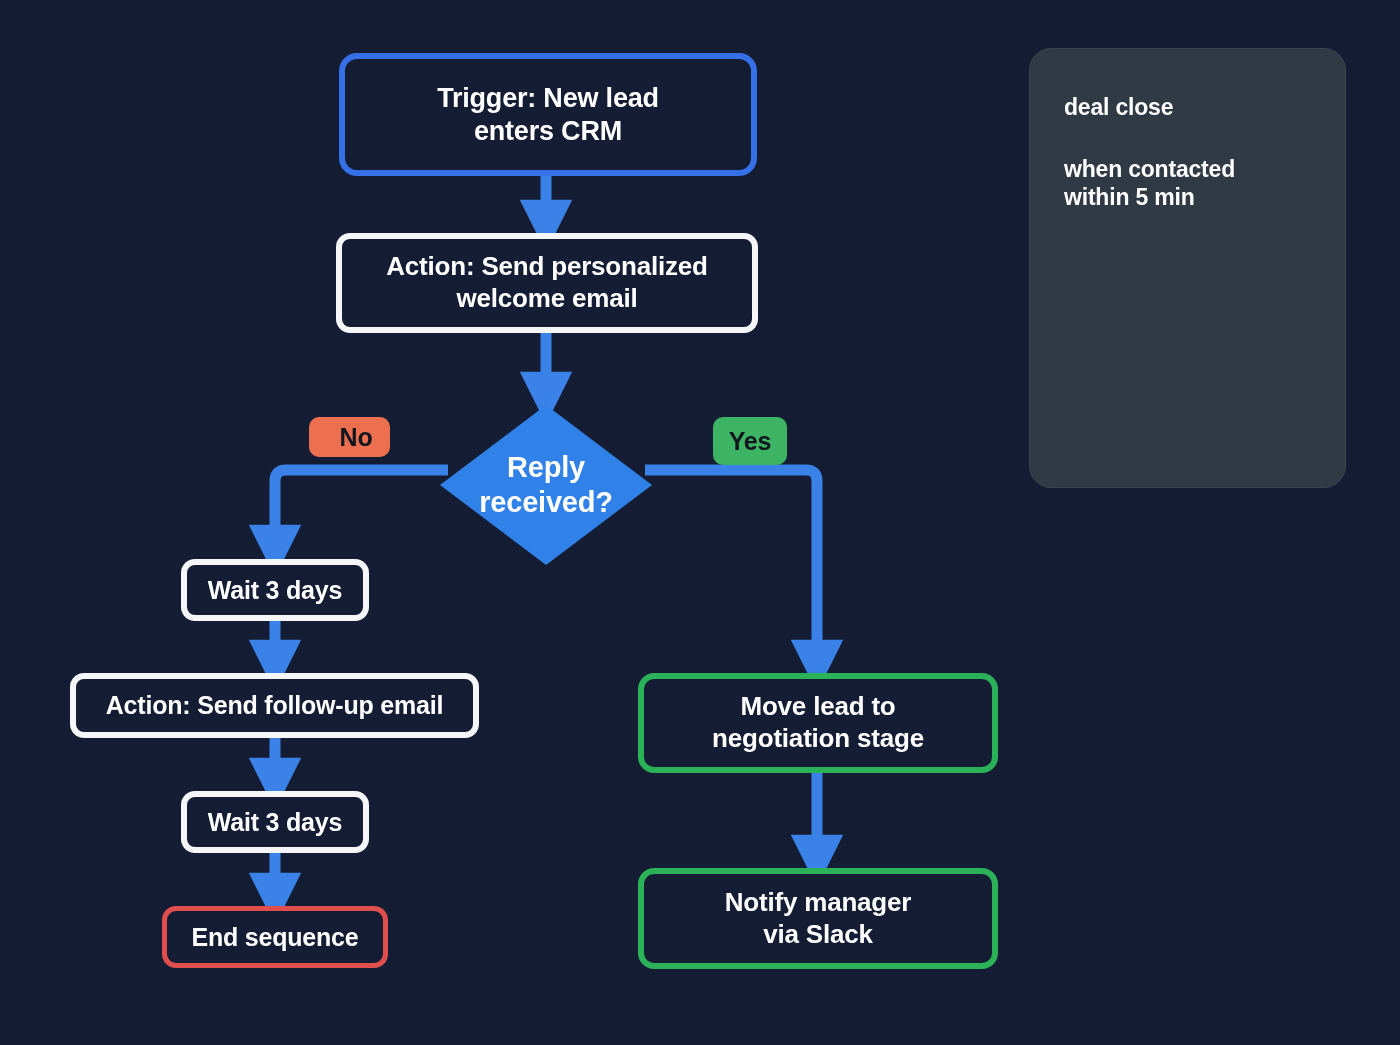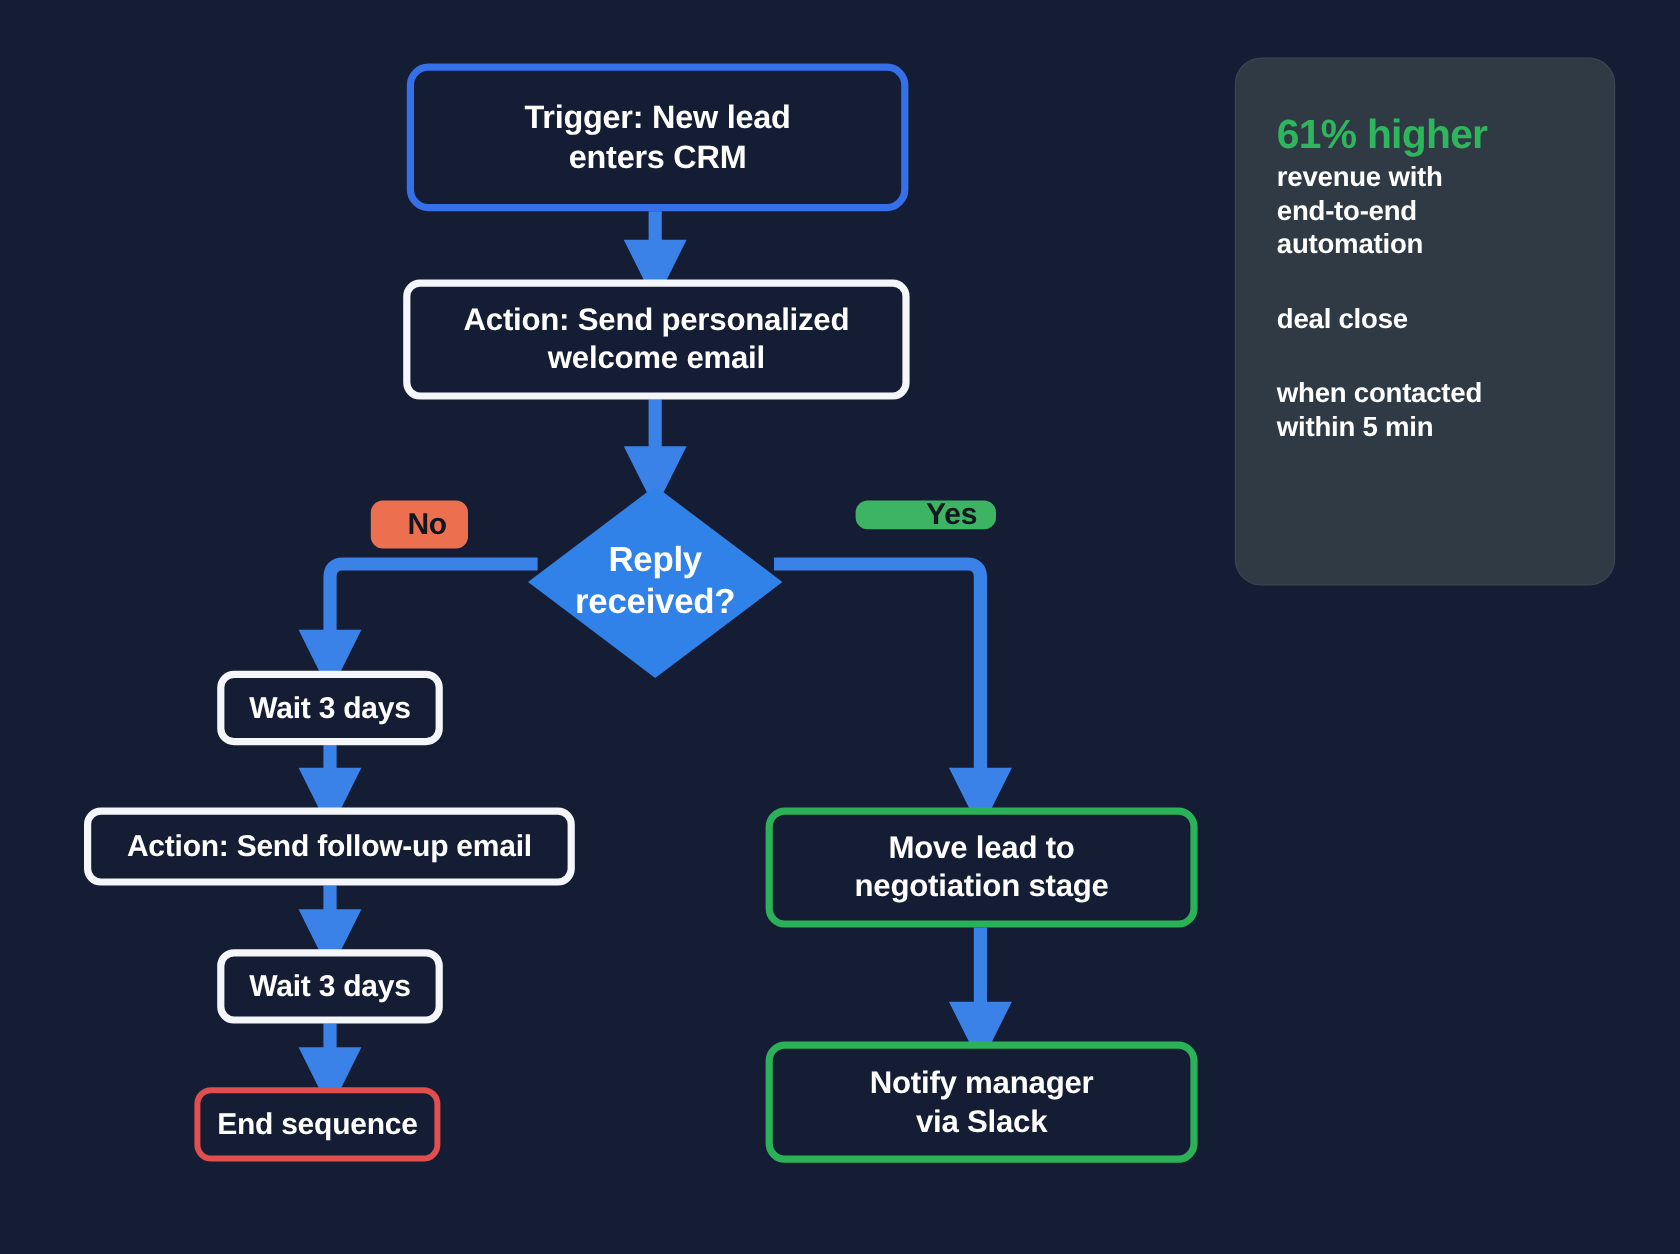--- a/index.html
+++ b/index.html
@@ -156,54 +156,50 @@
   <div class="diamond-wrap" id="node-decision" style="left:438px; top:403px; width:216px; height:164px;">
     <svg class="diamond-shape" viewBox="0 0 216 164" xmlns="http://www.w3.org/2000/svg">
       <path d="M 108 2 L 214 82 L 108 162 L 2 82 Z" fill="#3182e8"></path>
     </svg>
     <div class="diamond-label">Reply<br>received?</div>
   </div>
 
   <div class="pill no" id="pill-no" style="left:309px; top:417px; width:68px; height:40px;padding-left:13px;">
     <span>No</span>
   </div>
-  <div class="pill yes" id="pill-yes" style="left:713px; top:417px; width:74px; height:24px;padding-left:43px;">
+  <div class="pill yes" id="pill-yes" style="left:713px; top:417px; width:74px; height:48px;">
     <span>Yes</span>
   </div>
 
   <div class="node white" id="node-wait-1" style="left:181px; top:559px; width:188px; height:62px; font-size:25px;">
     <span>Wait 3 days</span>
   </div>
 
   <div class="node white" id="node-followup" style="left:70px; top:673px; width:409px; height:65px; font-size:25px;">
     <span>Action: Send follow-up email</span>
   </div>
 
   <div class="node white" id="node-wait-2" style="left:181px; top:791px; width:188px; height:62px; font-size:25px;">
     <span>Wait 3 days</span>
   </div>
 
-  <div class="node red" id="node-end" style="left:162px; top:906px; width:205px; height:62px; font-size:25px;">
+  <div class="node red" id="node-end" style="left:162px; top:906px; width:226px; height:62px; font-size:25px;">
     <span>End sequence</span>
   </div>
 
   <div class="node green" id="node-move-lead" style="left:638px; top:673px; width:360px; height:100px; font-size:26px;">
     <span>Move lead to<br>negotiation stage</span>
   </div>
 
   <div class="node green" id="node-notify" style="left:638px; top:868px; width:360px; height:101px; font-size:26px;">
     <span>Notify manager<br>via Slack</span>
   </div>
 
   <div id="stats-panel">
 
-    <div class="stat-block">
-      <div class="stat-head" style="color:#2eb65c;">61% higher</div>
-      <div class="stat-body">revenue with<br>end-to-end<br>automation</div>
-    </div>
 
     <div class="stat-block">
       <div class="stat-body">deal close</div>
     </div>
 
     <div class="stat-block">
       <div class="stat-body">when contacted<br>within 5 min</div>
     </div>
 
   </div>

